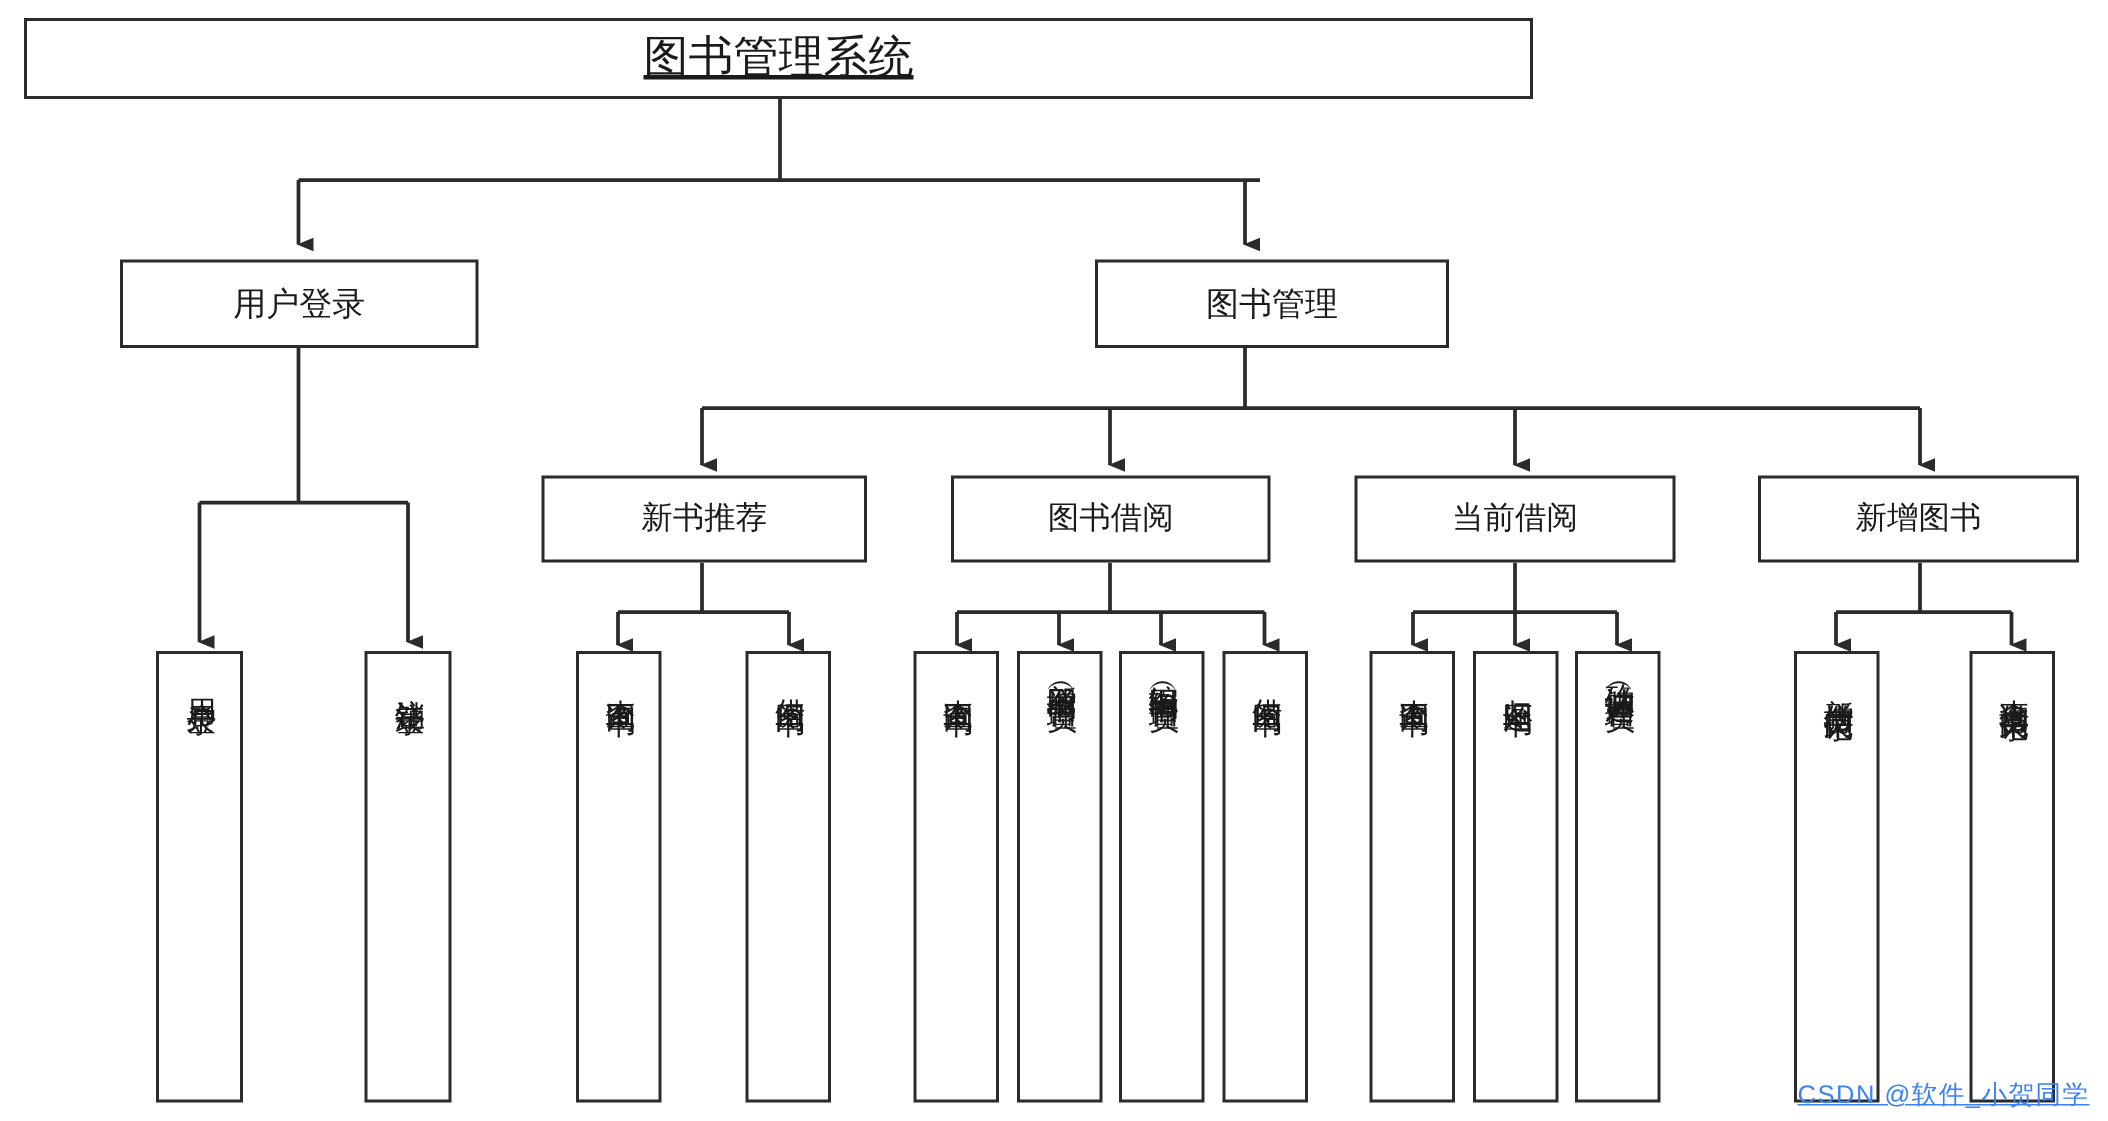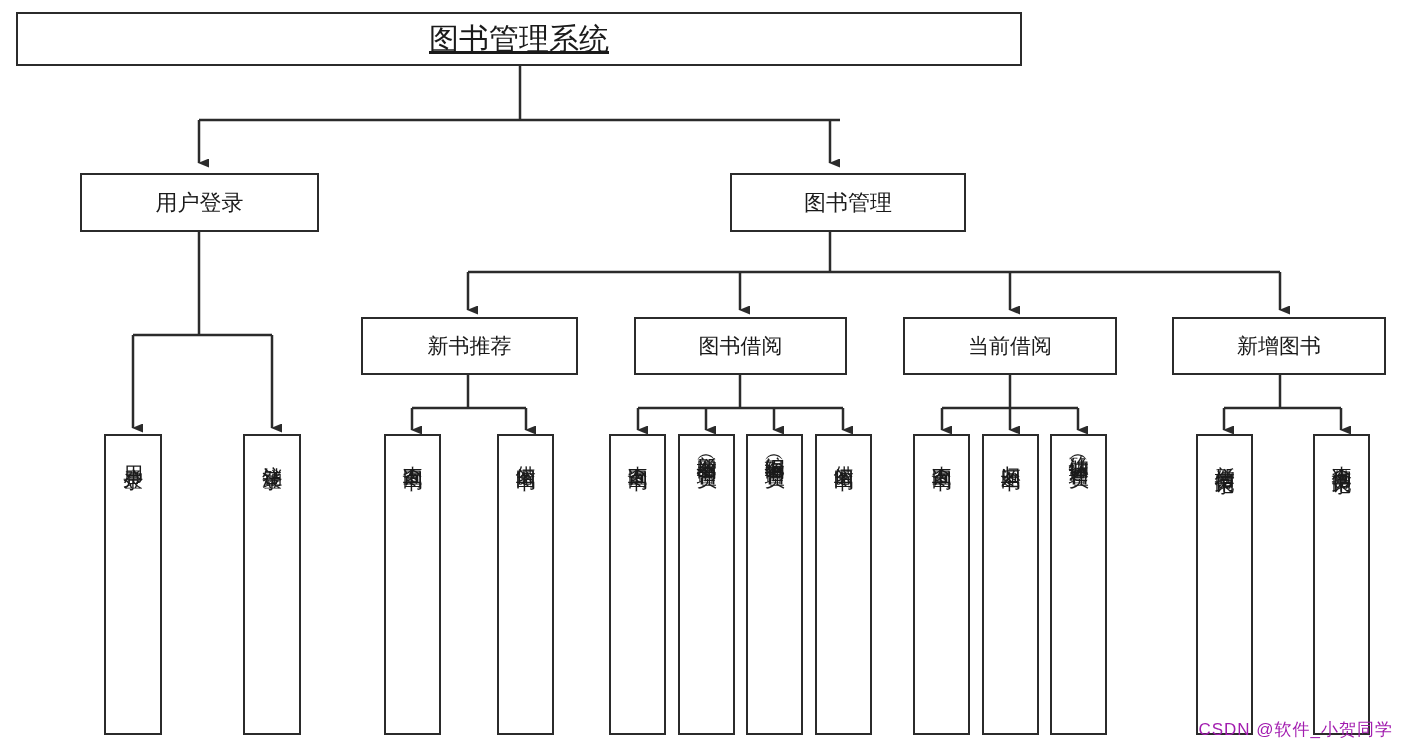--- a/index.html
+++ b/index.html
@@ -63,23 +63,24 @@
     margin-top: 10px;
   }
   .node.leaf.centered .vtext {
     margin-top: 0;
   }
   .watermark {
     position: absolute;
     right: 12px;
     bottom: 6px;
     font-size: 17px;
-    color: #a21caf;
+    color: #3b82f6;
     letter-spacing: 1px;
     white-space: nowrap;
+    text-decoration: underline;
   }
 </style>
 </head>
 <body>
 
 <div id="diagram-root">
 
   <svg id="connector-layer" viewBox="0 0 1405 747">
     <defs>
       <marker id="arrowhead" markerWidth="9" markerHeight="11" refX="4.5" refY="10" orient="auto" markerUnits="userSpaceOnUse">

